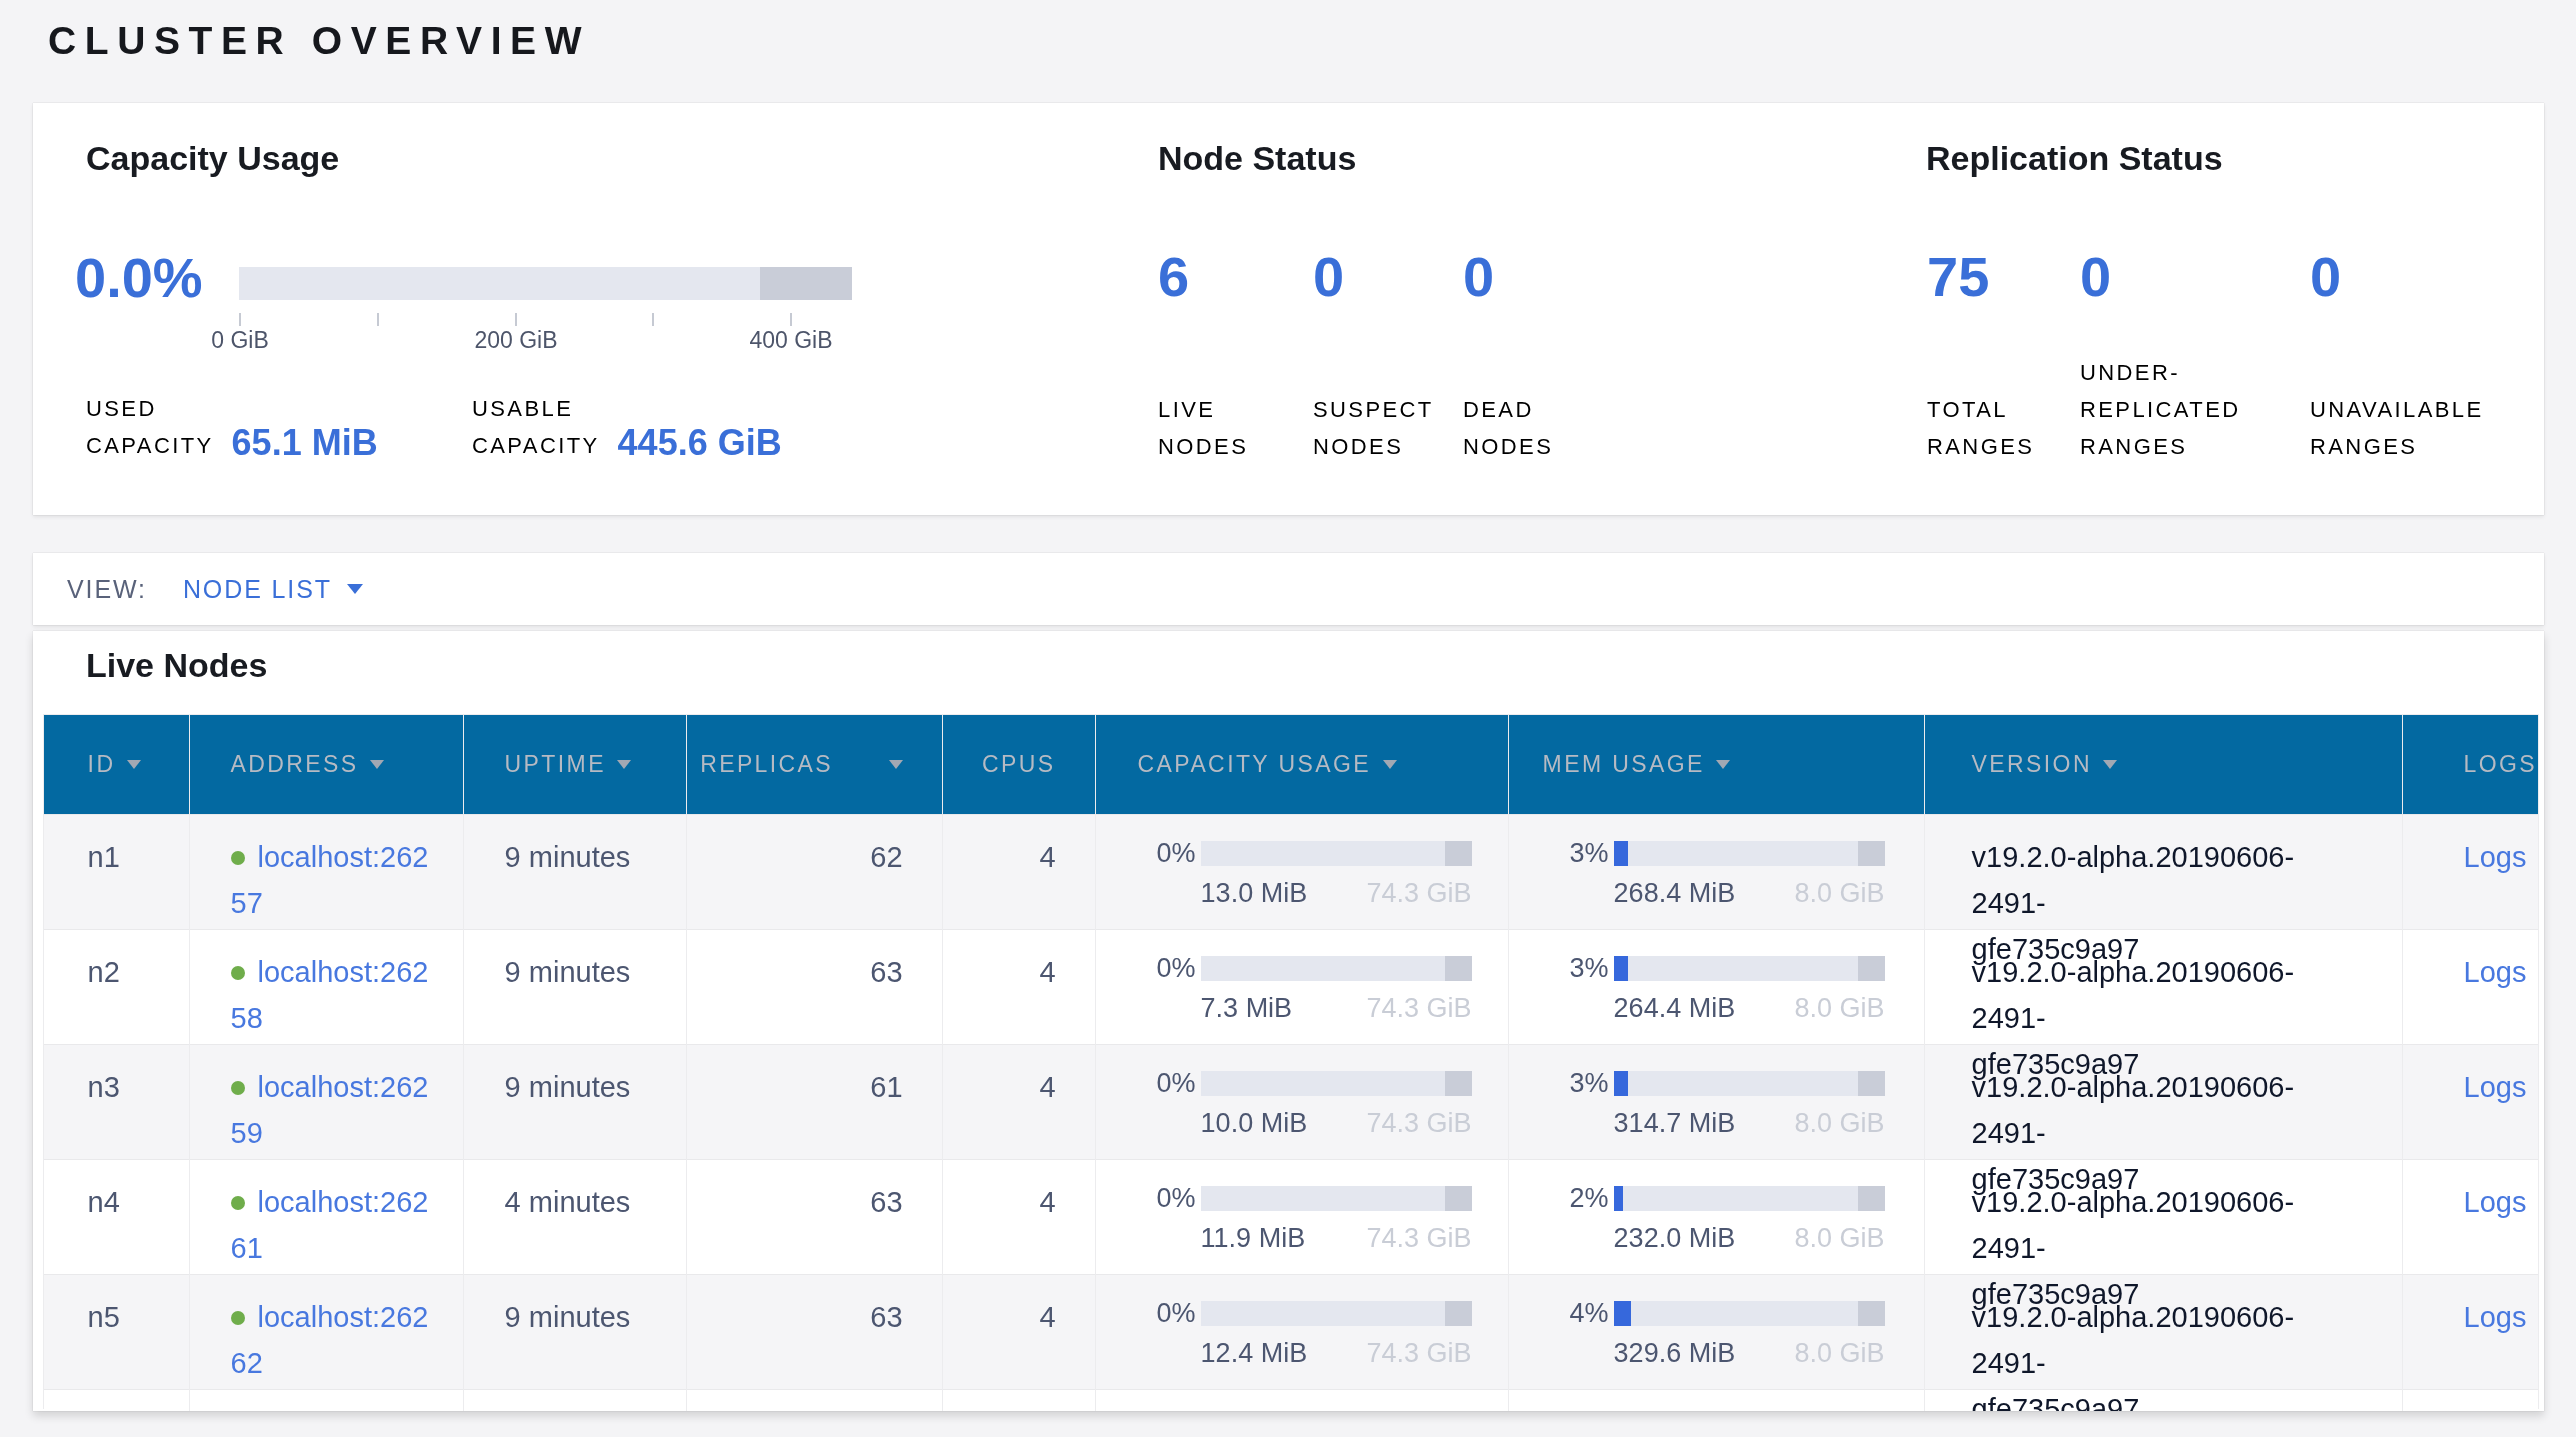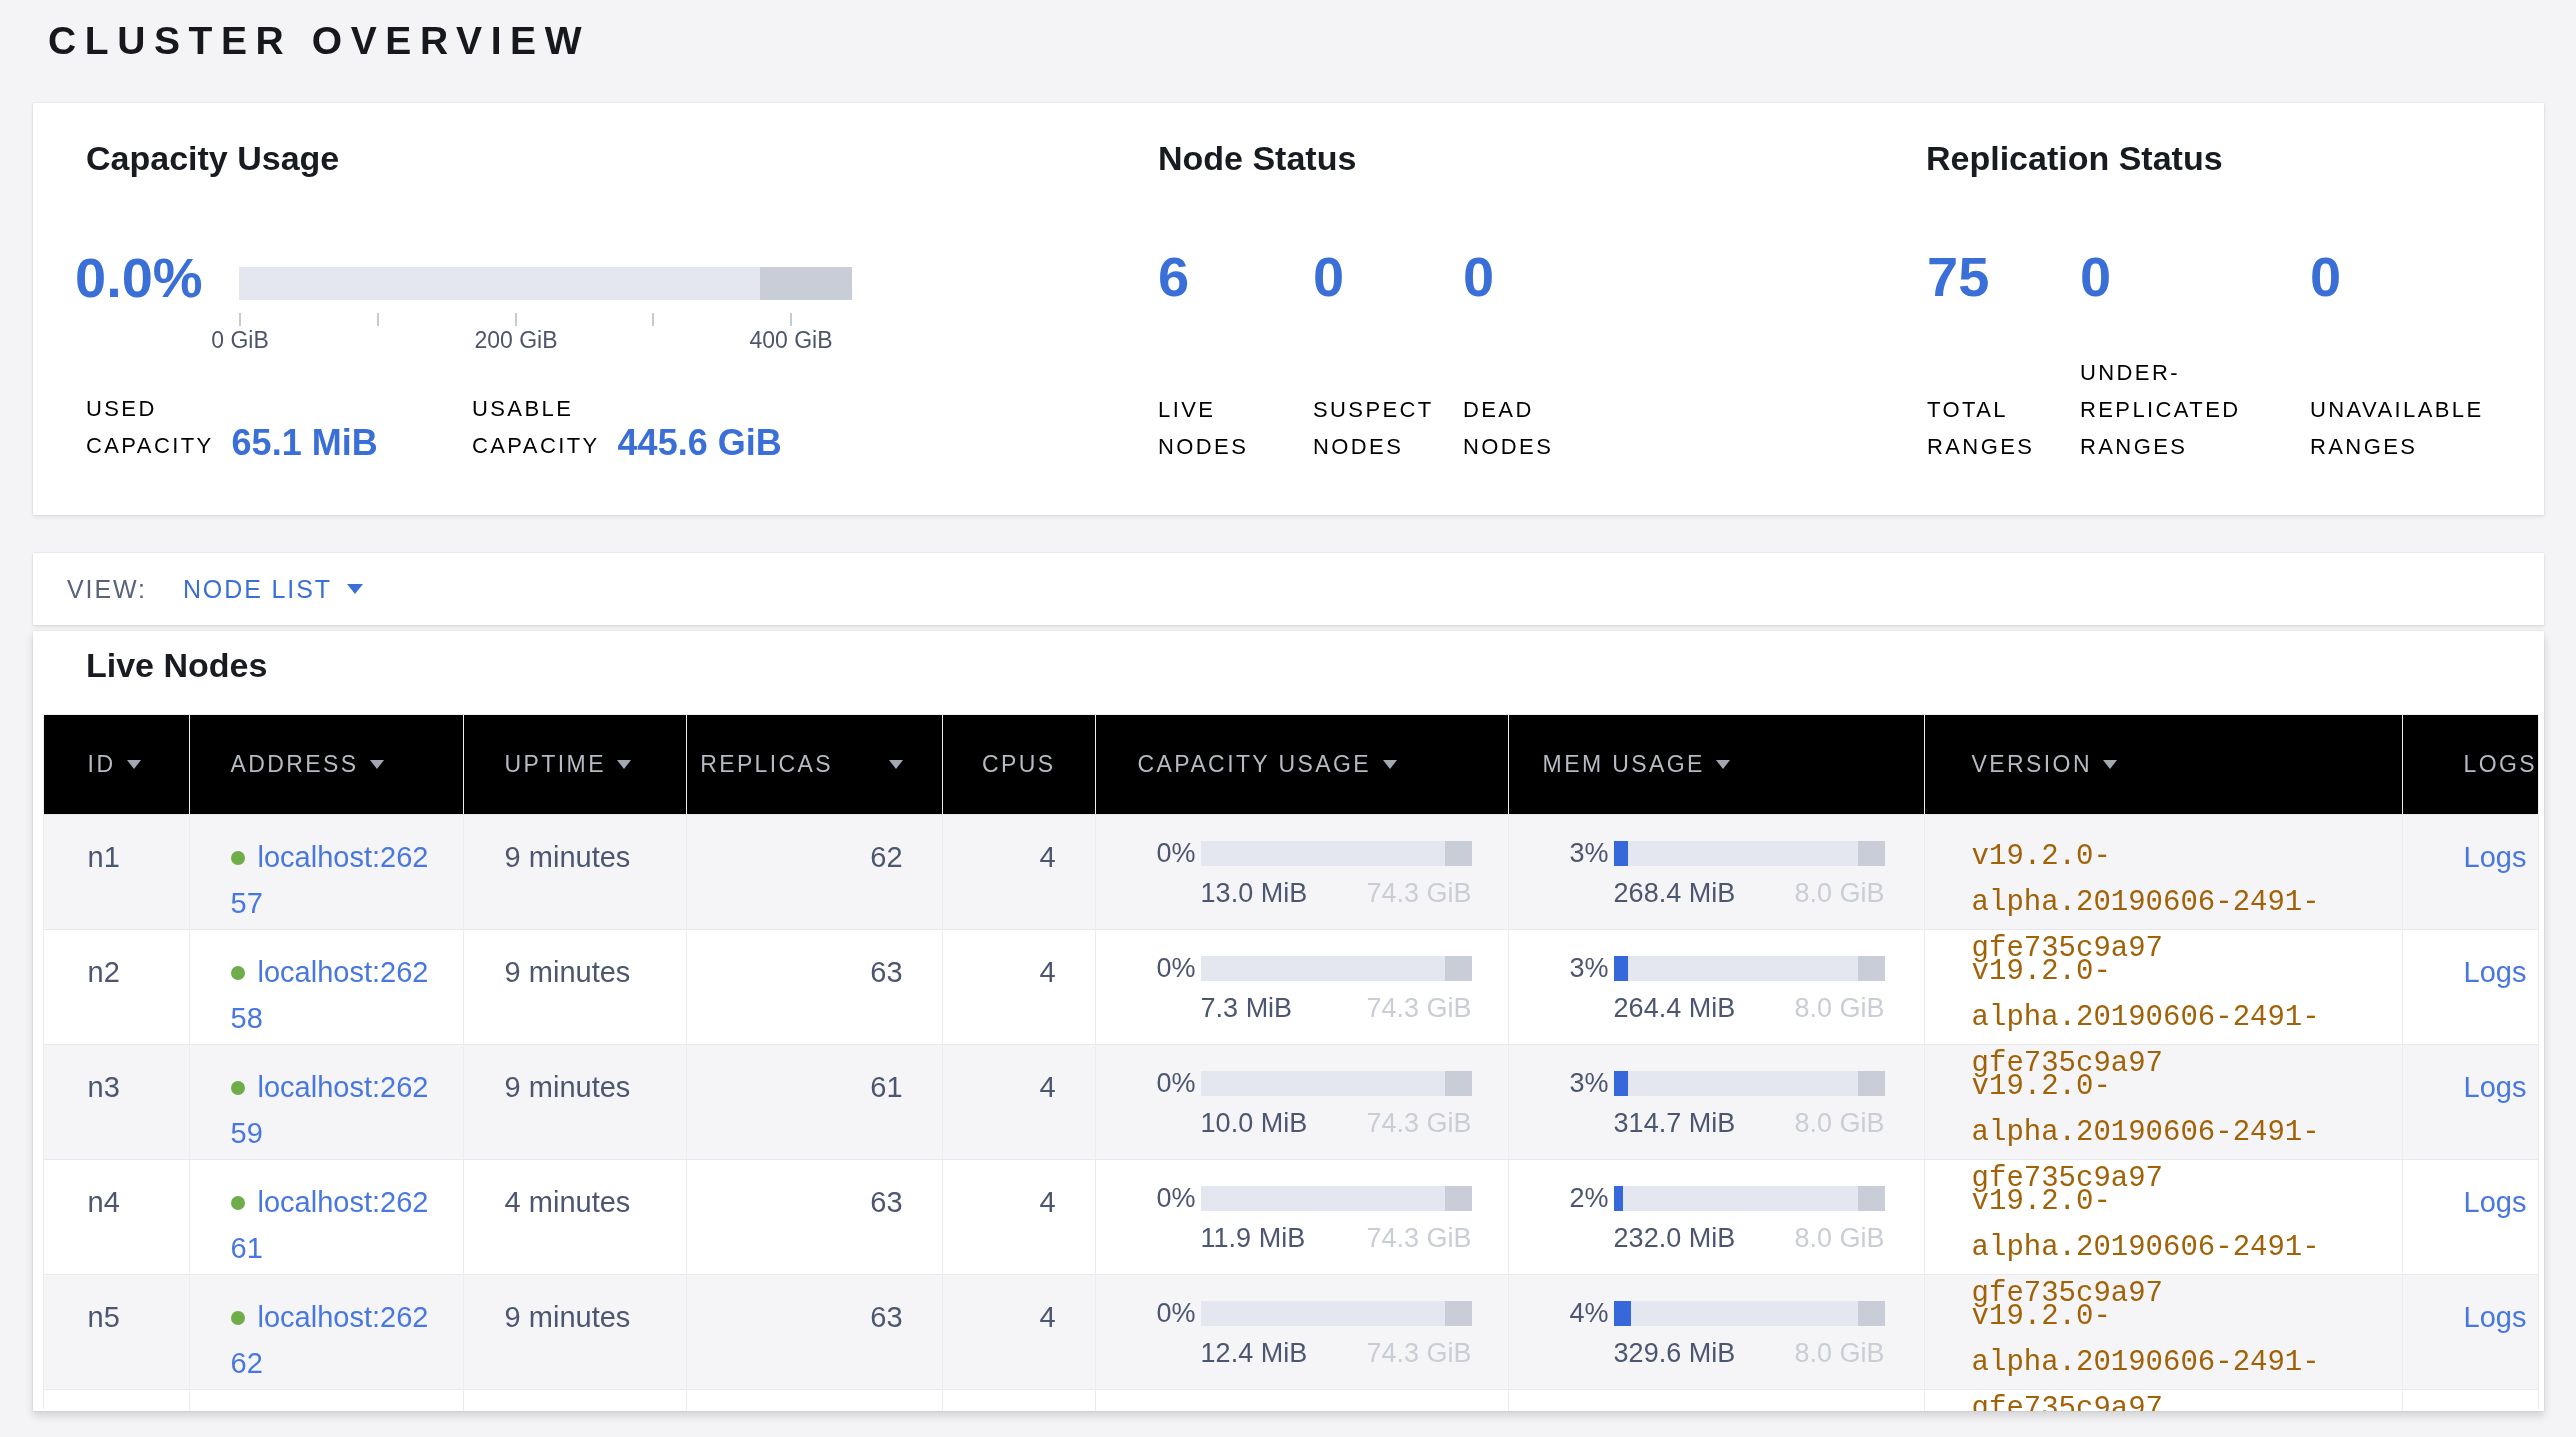--- a/index.html
+++ b/index.html
@@ -60,39 +60,39 @@
   #table { position:absolute; left:9.6px; top:83px; width:2496px;
            border-top:1.9px solid #ececee; border-left:1.9px solid #ececee; border-right:1.9px solid #ececee; }
   .tr { display:grid; grid-template-columns:145px 274px 223px 256px 153px 413px 416px 478px 137px; }
   .tr > div { border-left:1.9px solid #ececee; min-width:0; }
   .tr > div:first-child { border-left:none; }
   .tr.data { border-top:1.9px solid #e9e9eb; height:115px; background:#fff; }
   .tr.data.alt { background:#f5f5f7; }
   .tr.sliver { border-top:1.9px solid #e9e9eb; height:20px; background:#fff; }
 
   
-  .tr.head { height:99px; background:#000000; }
+  .tr.head { height:99px; background:#0369a1; }
   .th { display:flex; align-items:center; font-size:23px; letter-spacing:2.4px; color:#b6bac3; white-space:nowrap; }
   .th.ra { justify-content:flex-end;gap:44px; }
   .sort-arrow { width:0; height:0; margin-left:11.5px; border-left:7.7px solid transparent; border-right:7.7px solid transparent; border-top:9.6px solid #a2a8b3; }
 
   
   .p-id   { padding-left:44px; }
   .p-addr { padding-left:41px; padding-right:29px; }
   .p-up   { padding-left:41px; }
   .p-ra   { padding-right:39px; }
   .p-ver  { padding-left:47px; padding-right:38px; }
   .p-logs { padding-left:61px; }
 
   .cell-text { padding-top:19px; font-size:29px; line-height:46px; color:#4c5670; }
   .cell-num  { padding-top:19px; font-size:29px; line-height:46px; color:#4c5670; text-align:right; }
 
   .addr-dot { display:inline-block; width:14.4px; height:14.4px; border-radius:50%; background:#6fad4b; margin-right:12.5px; vertical-align:1.9px; }
   a.addr-link, a.logs-link { color:#4878df; text-decoration:none; cursor:pointer; }
-  .ver-text { color:#a16207;font-family:Liberation Mono, monospace; }
+  .ver-text { color:#0f172a; }
 
   
   .usage { padding:23px 0 0 42px; }
   .u-top { display:flex; align-items:center; }
   .u-pct { width:58px; text-align:right; font-size:27px; color:#4c5670; margin-right:5.8px; flex:none; }
   .u-bar { position:relative; width:271px; height:25px; background:#e4e7ef; flex:none; }
   .u-cap { position:absolute; right:0; top:0; width:27px; height:25px; background:#c9cdd8; }
   .u-fill { position:absolute; left:0; top:0; height:25px; background:#3668dc; }
   .u-vals { display:flex; justify-content:space-between; width:271px; margin:7.7px 0 0 63px; font-size:27px; line-height:33px; }
   .u-used { color:#4c5670; } .u-total { color:#c9cdd6; }

